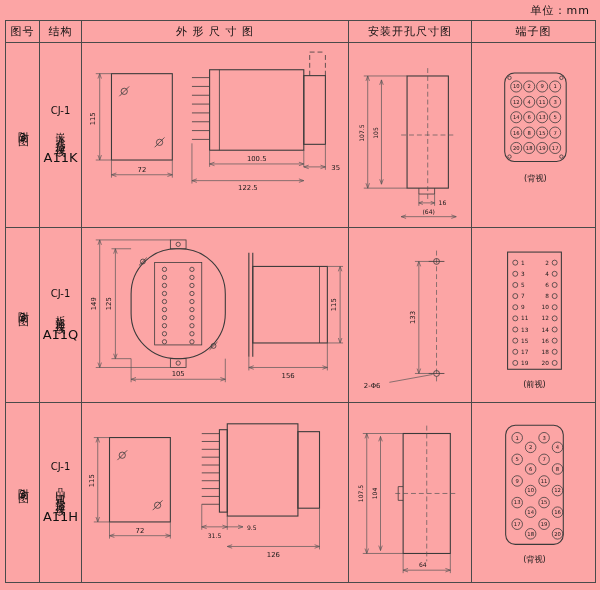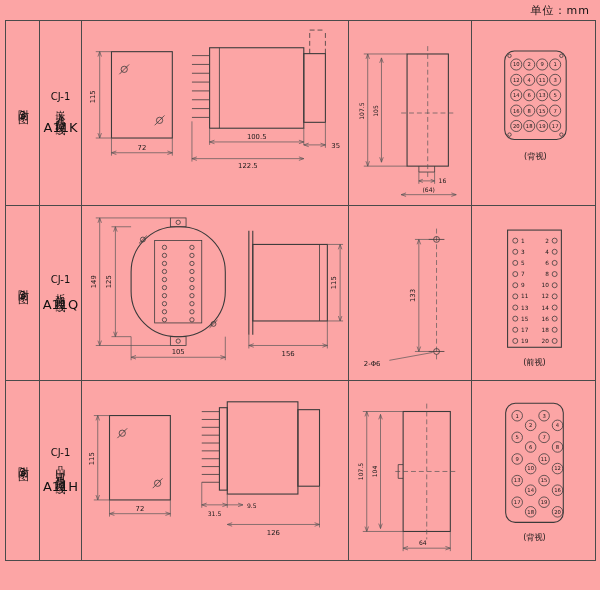--- a/index.html
+++ b/index.html
@@ -5,21 +5,21 @@
   *{margin:0;padding:0;box-sizing:border-box;}
   html,body{width:600px;height:590px;}
   body{background:#ffffff;font-family:"DejaVu Sans","Liberation Sans",sans-serif;color:#111;}
   .page{position:relative;width:600px;height:590px;background:#fca5a5;overflow:hidden;}
   .unit{position:absolute;top:3px;right:10px;font-size:11px;letter-spacing:1px;}
   table.spec{position:absolute;top:20px;left:5px;width:590px;border-collapse:collapse;table-layout:fixed;}
   table.spec th,table.spec td{border:1px solid #4a4a4a;vertical-align:middle;text-align:center;padding:0;}
   table.spec th{font-size:11px;font-weight:normal;height:22px;letter-spacing:1px;}
   tr.r1 td{height:185px;} tr.r2 td{height:175px;} tr.r3 td{height:180px;}
   .vtext{writing-mode:vertical-rl;text-orientation:upright;font-size:11px;letter-spacing:4px;margin:0 auto;line-height:1.1;}
-  .struct{display:flex;flex-direction:column;align-items:center;justify-content:center;height:100%;}
+  .struct{display:flex;flex-direction:column;align-items:center;justify-content:center;gap:8px;height:100%;}
   .ser{font-size:10px;}
   .st{font-size:10px;letter-spacing:3px;}
   .mod{font-size:13px;}
   svg{display:block;margin:0 auto;}
   .ln{fill:none;stroke:#3a3a3a;stroke-width:1.1;}
   .thin{fill:none;stroke:#3a3a3a;stroke-width:0.8;}
   .dim{fill:none;stroke:#555;stroke-width:0.7;}
   .dash{stroke-dasharray:5 3;}
   svg text{font-family:"DejaVu Sans","Liberation Sans",sans-serif;fill:#1a1a1a;}
   .dtxt{font-size:7px;}
@@ -35,20 +35,27 @@
   <table class="spec">
     <colgroup>
       <col style="width:34px">
         <col style="width:42px">
         <col style="width:267px">
         <col style="width:123px">
         <col style="width:124px">
     </colgroup>
 
     <tbody>
+        <tr>
+      <th>图号</th>
+      <th>结构</th>
+      <th>外 形 尺 寸 图</th>
+      <th>安装开孔尺寸图</th>
+      <th>端子图</th>
+    </tr>
 
     <tr class="r1">
       <td>
         <div class="vtext">附图3</div>
       </td>
       <td>
         <div class="struct">
           <span class="ser">CJ-1</span>
           <span class="vtext st">嵌入式后接线</span>
           <span class="mod">A11K</span>

